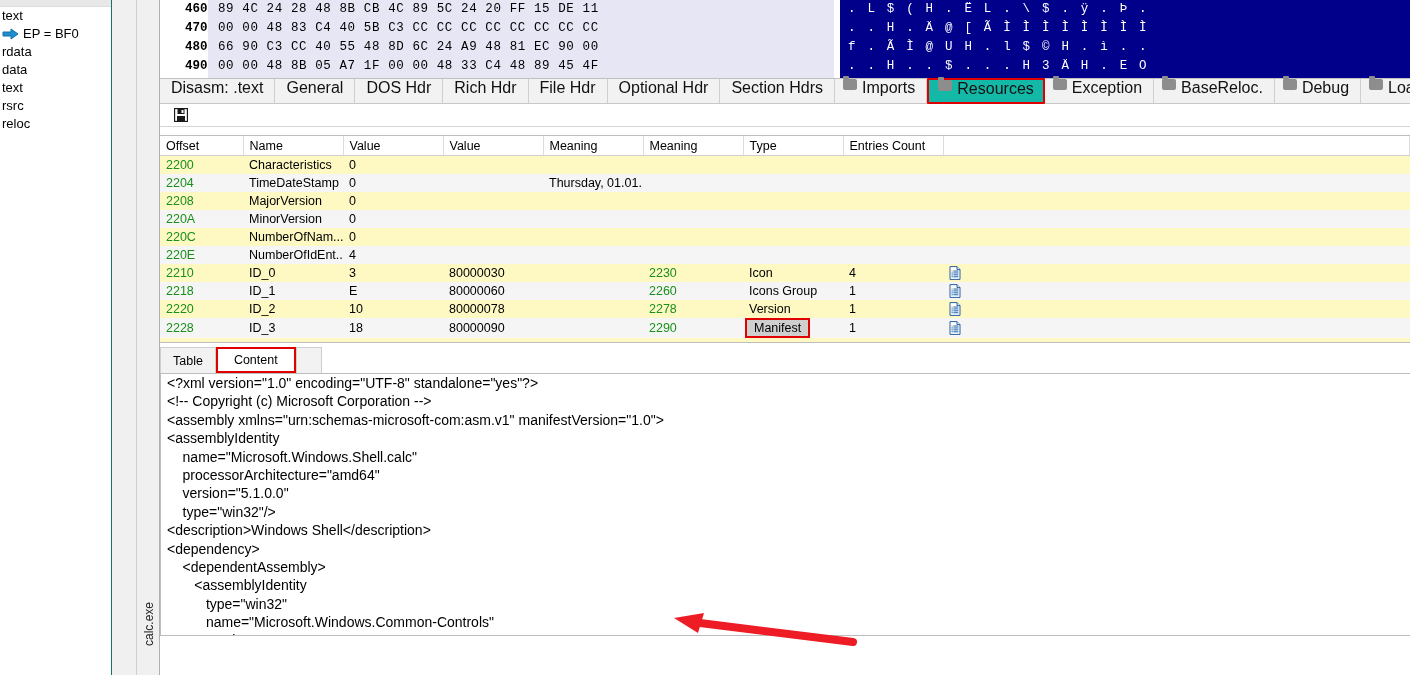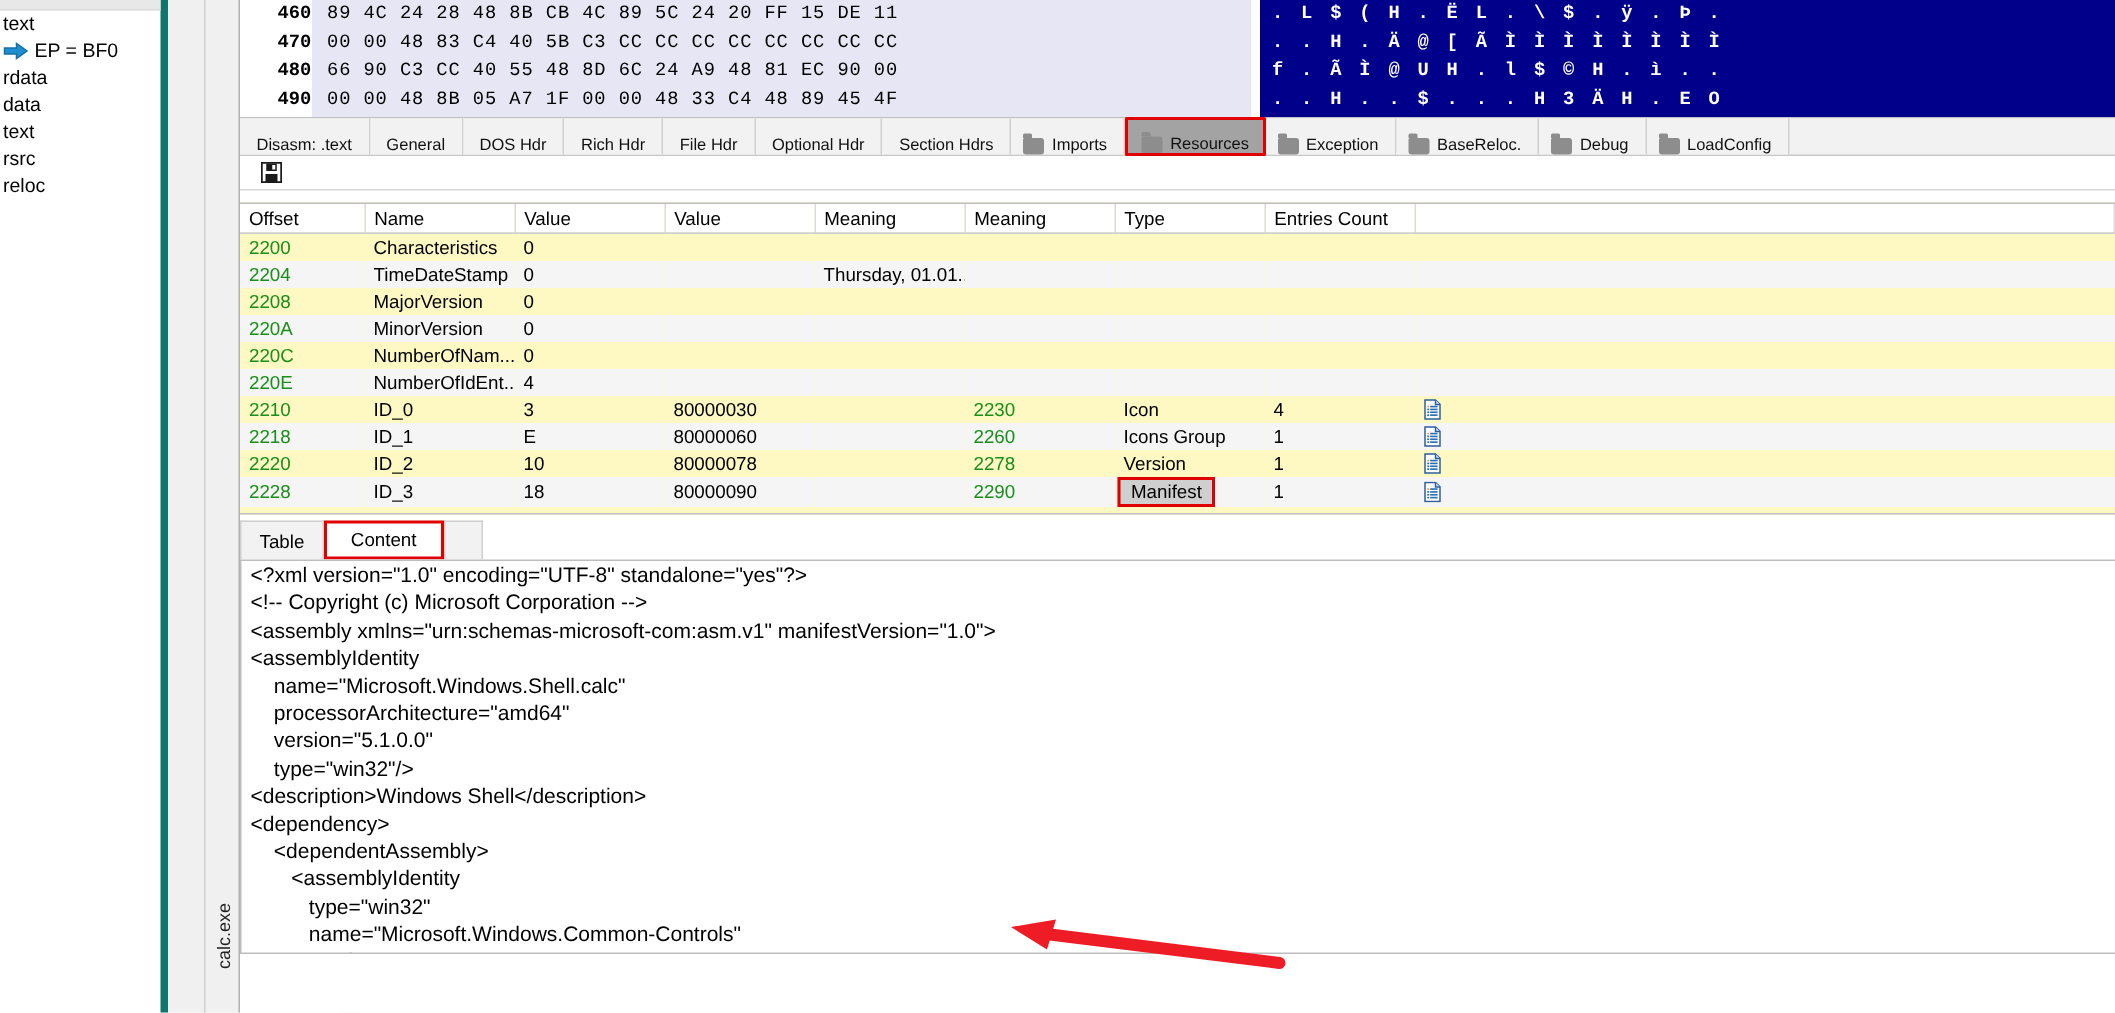--- a/index.html
+++ b/index.html
@@ -6,21 +6,21 @@
   body{
     width:1410px;height:675px;overflow:hidden;
     font-family:"Liberation Sans", sans-serif;
     font-size:12.5px;color:#000;background:#ffffff;
   }
   #root{position:relative;width:1410px;height:675px;}
 
   
   .sidebar{
     position:absolute;left:0;top:0;width:112px;height:675px;
-    background:#ffffff;border-right:5px solid #0f766e;
+    background:#ffffff;border-right:1px solid #0f766e;
     box-sizing:border-box;
   }
   .sidebar-topbar{height:6px;background:#e8e8e8;border-bottom:1px solid #dcdcdc;}
   .sec-item{height:18px;line-height:18px;padding-left:2px;font-size:13px;white-space:nowrap;}
   .ep-row{height:18px;line-height:18px;display:flex;align-items:center;padding-left:2px;}
   .ep-arrow{width:18px;height:14px;margin-right:3px;flex:none;display:block;}
   .ep-label{font-size:13px;}
 
   
   .gutter{
@@ -45,40 +45,40 @@
   }
 
   
   .main{position:absolute;left:160px;top:0;width:1250px;height:675px;background:#ffffff;}
 
   
   .hexview{position:relative;height:78px;background:#ffffff;border-bottom:1px solid #c0c0c0;}
   .hex-offsets{position:absolute;left:0;top:0;width:48px;height:78px;background:#ffffff;}
   .hex-bytes{position:absolute;left:48px;top:0;width:626px;height:78px;background:#e6e6f5;}
   .hex-gap{position:absolute;left:674px;top:0;width:6px;height:78px;background:#ffffff;}
-  .hex-ascii{position:absolute;left:680px;top:0;right:0;height:78px;background:#00008b;font-weight:bold;}
+  .hex-ascii{position:absolute;left:680px;top:0;right:0;height:78px;background:#00008b;}
   .hexrow{height:19px;line-height:19px;font-family:"Liberation Mono", monospace;font-size:12.5px;white-space:pre;}
   .hex-offsets .hexrow{font-weight:bold;padding-left:6px;color:#000;margin-left:19px;}
   .hex-bytes .hexrow{padding-left:10px;color:#000;letter-spacing:.6px;}
   .hex-ascii .hexrow{padding-left:8px;color:#ffffff;letter-spacing:2.2px;}
 
   
   .tabstrip{
     position:relative;height:24px;background:#f2f2f2;
     border-bottom:1px solid #c8c8c8;display:flex;align-items:stretch;
   }
   .tab{
-    display:flex;align-items:flex-end;gap:5px;
-    padding:0 11px;font-size:11px;color:#111;
+    display:flex;align-items:flex-start;gap:5px;
+    padding:0 11px;font-size:16px;color:#111;
     border-right:1px solid #cfcfcf;background:#f2f2f2;white-space:nowrap;
     box-sizing:border-box;
   }
   .tab.folder{padding-left:8px;}
   .tab.sel-red{
-    background:#a3a3a3;border:2px solid #e00000;border-radius:1px;
+    background:#14b8a6;border:2px solid #e00000;border-radius:1px;
     margin:-1px 0 -1px 0;padding:0 9px;
   }
   .folder-ic{
     width:14px;height:11px;flex:none;display:inline-block;position:relative;
     background:#8d8d8d;border-radius:1px 2px 2px 2px;
   }
   .folder-ic:before{
     content:"";position:absolute;left:0;top:-3px;width:6px;height:3px;
     background:#8d8d8d;border-radius:1px 1px 0 0;
   }

